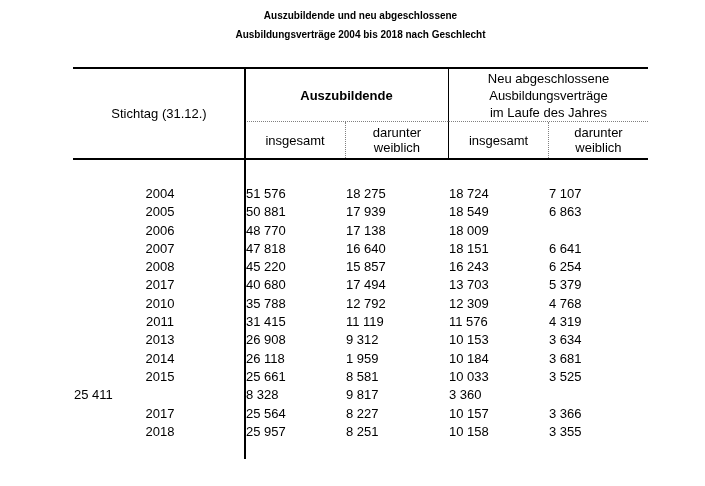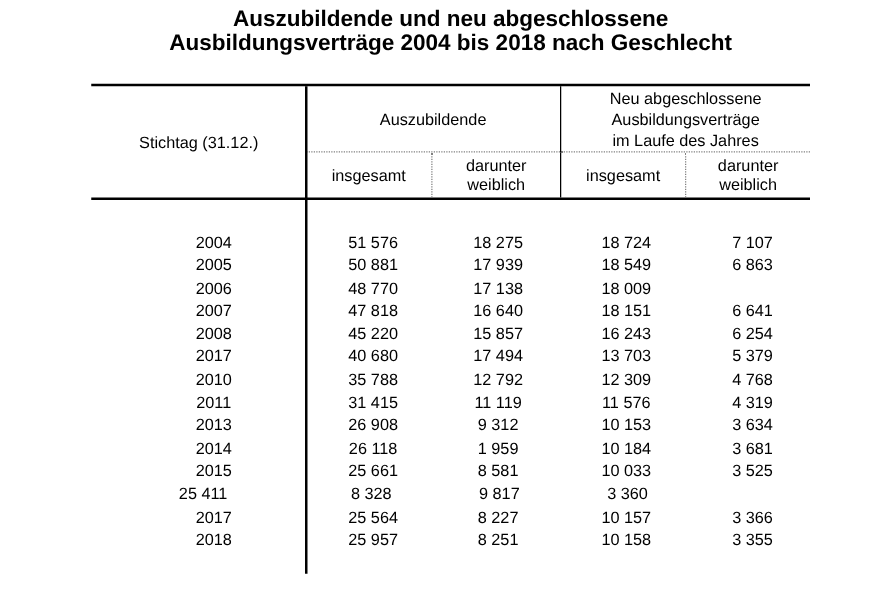--- a/index.html
+++ b/index.html
@@ -1,47 +1,47 @@
 <!DOCTYPE html>
 <html><head>
 <meta charset="utf-8">
 <style>
   html,body { margin:0; padding:0; }
   body { font-family:"Liberation Sans","DejaVu Sans",sans-serif; color:#000; }
   .page { position:relative; width:705px; height:486px; background:#ffffff; overflow:hidden; }
 
   .title-block { position:absolute; left:73px; top:6px; width:575px; text-align:center;
-                 font-weight:bold; font-size:18px; line-height:19px; }
+                 font-weight:bold; font-size:10px; line-height:19px; }
 
   .table { position:absolute; left:73px; top:67px; width:575px; height:391px;
            border-top:2px solid #000; font-size:13px; }
 
   
   .thead { position:absolute; top:0; left:0; width:575px; height:91px;
            border-bottom:2px solid #000; box-sizing:border-box;
            display:grid; grid-template-columns:172px 100px 103px 100px 100px;
            grid-template-rows:53px 36px; }
   .hcell { display:flex; align-items:center; justify-content:center; text-align:center;
            white-space:pre-line; box-sizing:border-box; }
   .corner { grid-row:1/3; grid-column:1; }
-  .group1 { grid-row:1; grid-column:2/4; border-bottom:1px dotted #808080; }
+  .group1 { grid-row:1; grid-column:2/4; border-bottom:1px dotted #808080;font-weight:bold; }
   .group2 { grid-row:1; grid-column:4/6; border-bottom:1px dotted #808080;
             border-left:1px solid #000; line-height:17px; }
   .sub1 { grid-row:2; grid-column:2; }
   .sub2 { grid-row:2; grid-column:3; border-left:1px dotted #808080; line-height:15px; }
   .sub3 { grid-row:2; grid-column:4; border-left:1px solid #000; }
   .sub4 { grid-row:2; grid-column:5; border-left:1px dotted #808080; line-height:15px; }
 
   
-  .tbody { position:absolute; top:93px; left:12px; width:575px; padding-top:23px; }
+  .tbody { position:absolute; top:93px; left:1px; width:575px; padding-top:23px; }
   .trow { display:grid; grid-template-columns:172px 100px 103px 100px 100px;
           height:18.3px; line-height:18.3px; }
   .trow.bold { font-weight:normal; }
   .year { text-align:center; }
-  .val  { text-align:center; }
+  .val  { text-align:left; }
   .v1 { padding-right:17px; } .v2 { padding-right:20px; }
   .v3 { padding-right:18px; } .v4 { padding-right:16px; }
 
   
   .vline-col1 { position:absolute; left:171px; top:0; width:2px; height:390px; background:#000; }
 </style>
 </head>
 <body>
 
 <div class="page">

